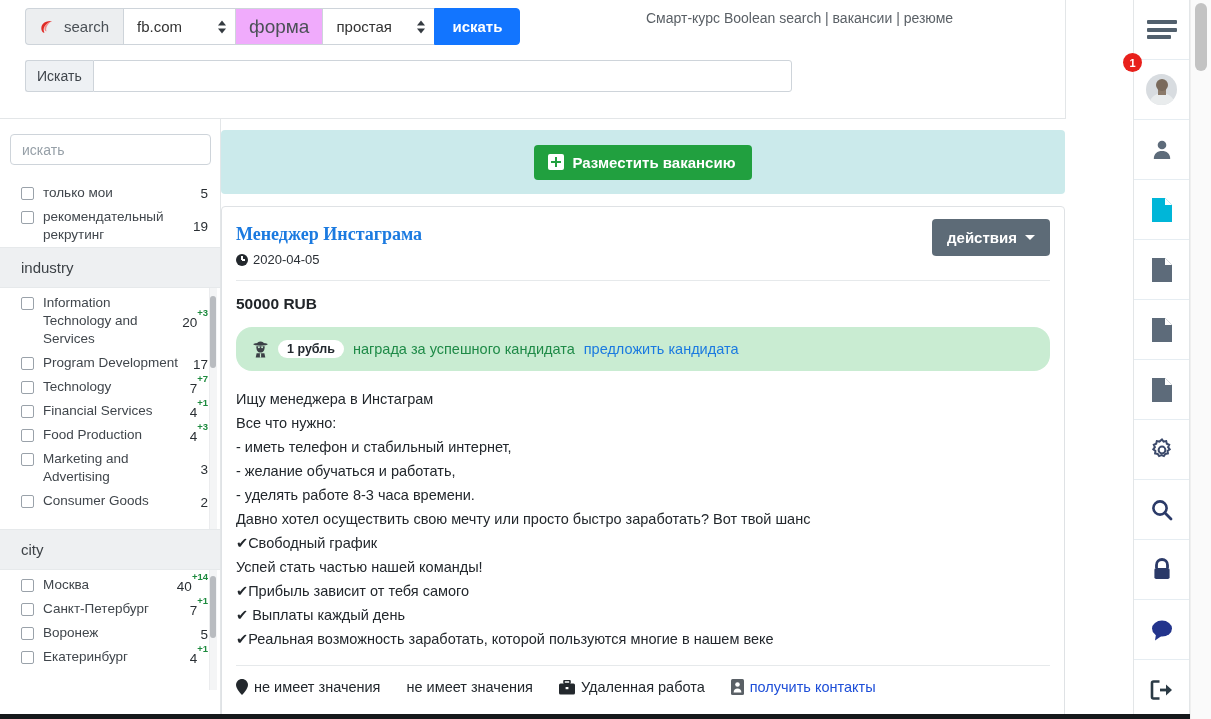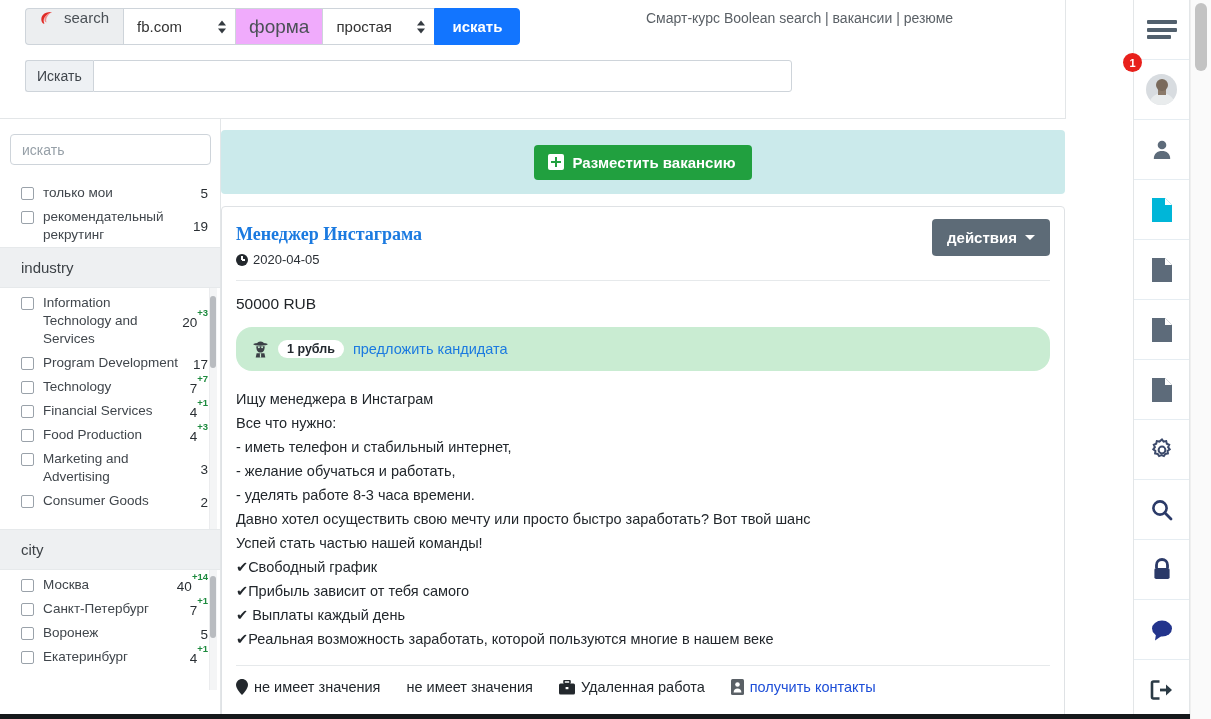--- a/index.html
+++ b/index.html
@@ -29,21 +29,21 @@
   }
   .searchbar {
     position: absolute;
     left: 25px; top: 8px;
     display: flex;
     align-items: stretch;
     height: 37px;
     border-radius: 4px;
   }
   .sb-brand {
-    display: flex; align-items: flex-start; gap: 9px;
+    display: flex; align-items: center; gap: 9px;
     background: #eceef0;
     border: 1px solid #ced4da;
     border-right: none;
     border-radius: 4px 0 0 4px;
     padding: 0 14px 0 12px;
     color: #4a5056;
     font-size: 15px;
   }
   .logo-mark {
     width: 17px; height: 17px;
@@ -326,21 +326,21 @@
     font-family: "Liberation Sans", sans-serif;
   }
   .dn-caret {
     width: 0; height: 0;
     border-left: 5px solid transparent;
     border-right: 5px solid transparent;
     border-top: 5px solid #fff;
   }
   .divider { border-top: 1px solid #e6e9eb; margin: 13px 0 0 0; }
   .salary {
-    font-weight: normal;
+    font-weight: bold;
     font-size: 15.5px;
     color: #212529;
     margin: 14px 0 0 0;
   }
   .reward {
     margin-top: 14px;
     background: #c9ecd2;
     border-radius: 16px;
     padding: 13px 16px;
     display: flex; align-items: center; gap: 9px;
@@ -653,32 +653,33 @@
             <ellipse cx="8.5" cy="3.2" rx="7.2" ry="1.5" fill="#3b4046"></ellipse>
             <path d="M5 3.4 C5 1.4 6.3 0.6 8.5 0.6 C10.7 0.6 12 1.4 12 3.4 Z" fill="#3b4046"></path>
             <path d="M4.3 5.2 C4.3 9.6 5.8 11.6 8.5 11.6 C11.2 11.6 12.7 9.6 12.7 5.2 Z" fill="#3b4046"></path>
             <circle cx="6.9" cy="6.3" r="1" fill="#c9ecd2"></circle>
             <circle cx="10.1" cy="6.3" r="1" fill="#c9ecd2"></circle>
             <path d="M4.6 12.3 L12.4 12.3 L13.3 16.6 L3.7 16.6 Z" fill="#3b4046"></path>
             <rect x="7.9" y="12.3" width="1.2" height="4.3" fill="#c9ecd2"></rect>
           </svg>
         </span>
         <span class="pill">1 рубль</span>
+        <span class="reward-text">награда за успешного кандидата</span>
         <a class="reward-link" href="#">предложить кандидата</a>
       </div>
 
       <div class="desc">
         <div>Ищу менеджера в Инстаграм</div>
         <div>Все что нужно:</div>
         <div>- иметь телефон и стабильный интернет,</div>
         <div>- желание обучаться и работать,</div>
         <div>- уделять работе 8-3 часа времени.</div>
         <div>Давно хотел осуществить свою мечту или просто быстро заработать? Вот твой шанс</div>
+        <div>✔Свободный график</div>
         <div>Успей стать частью нашей команды!</div>
-        <div>✔Свободный график</div>
         <div>✔Прибыль зависит от тебя самого</div>
         <div>✔ Выплаты каждый день</div>
         <div>✔Реальная возможность заработать, которой пользуются многие в нашем веке</div>
       </div>
 
       <div class="meta-row">
         <span class="meta-item">
           <svg width="12" height="16" viewBox="0 0 12 16">
             <path d="M6 0 C2.7 0 0 2.7 0 6 C0 10 6 16 6 16 C6 16 12 10 12 6 C12 2.7 9.3 0 6 0 Z" fill="#23282d"></path>
           </svg>

